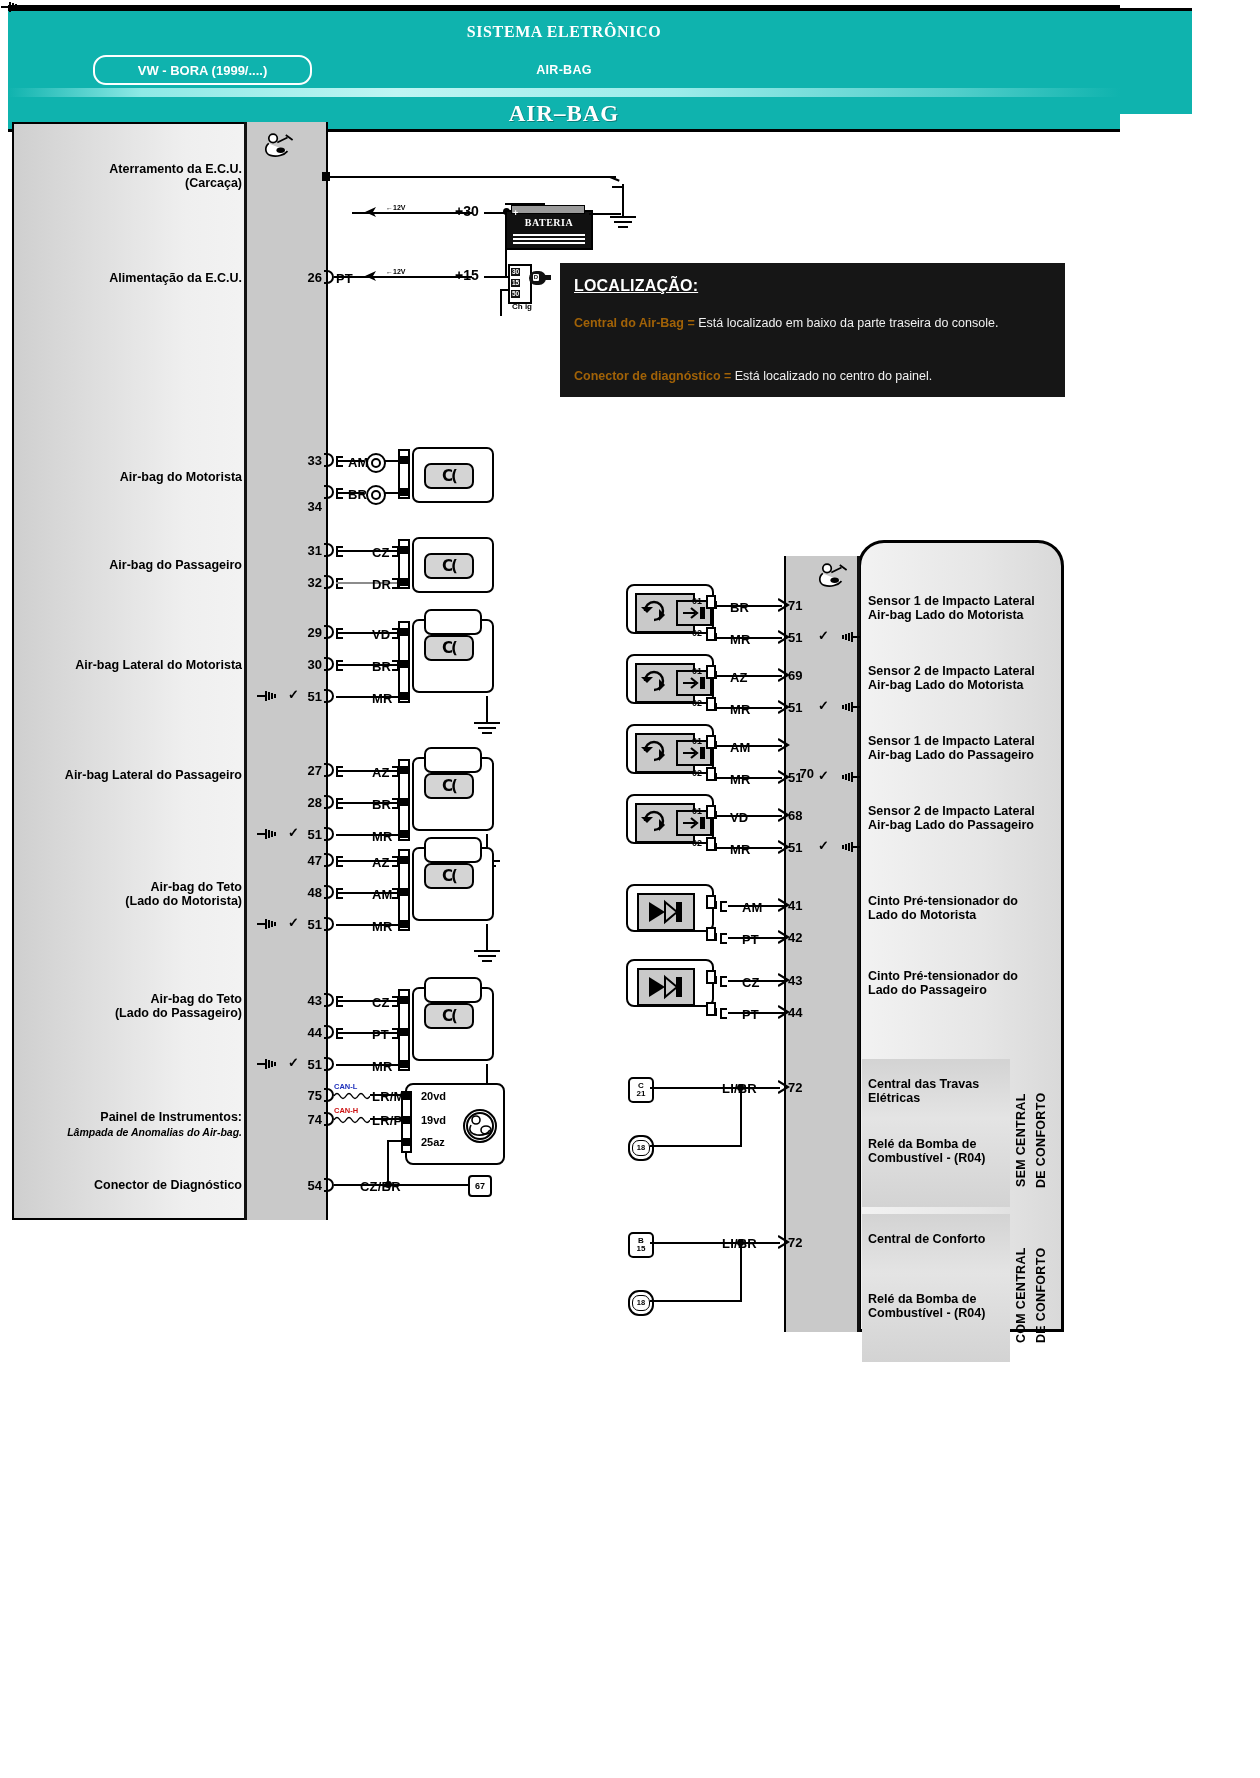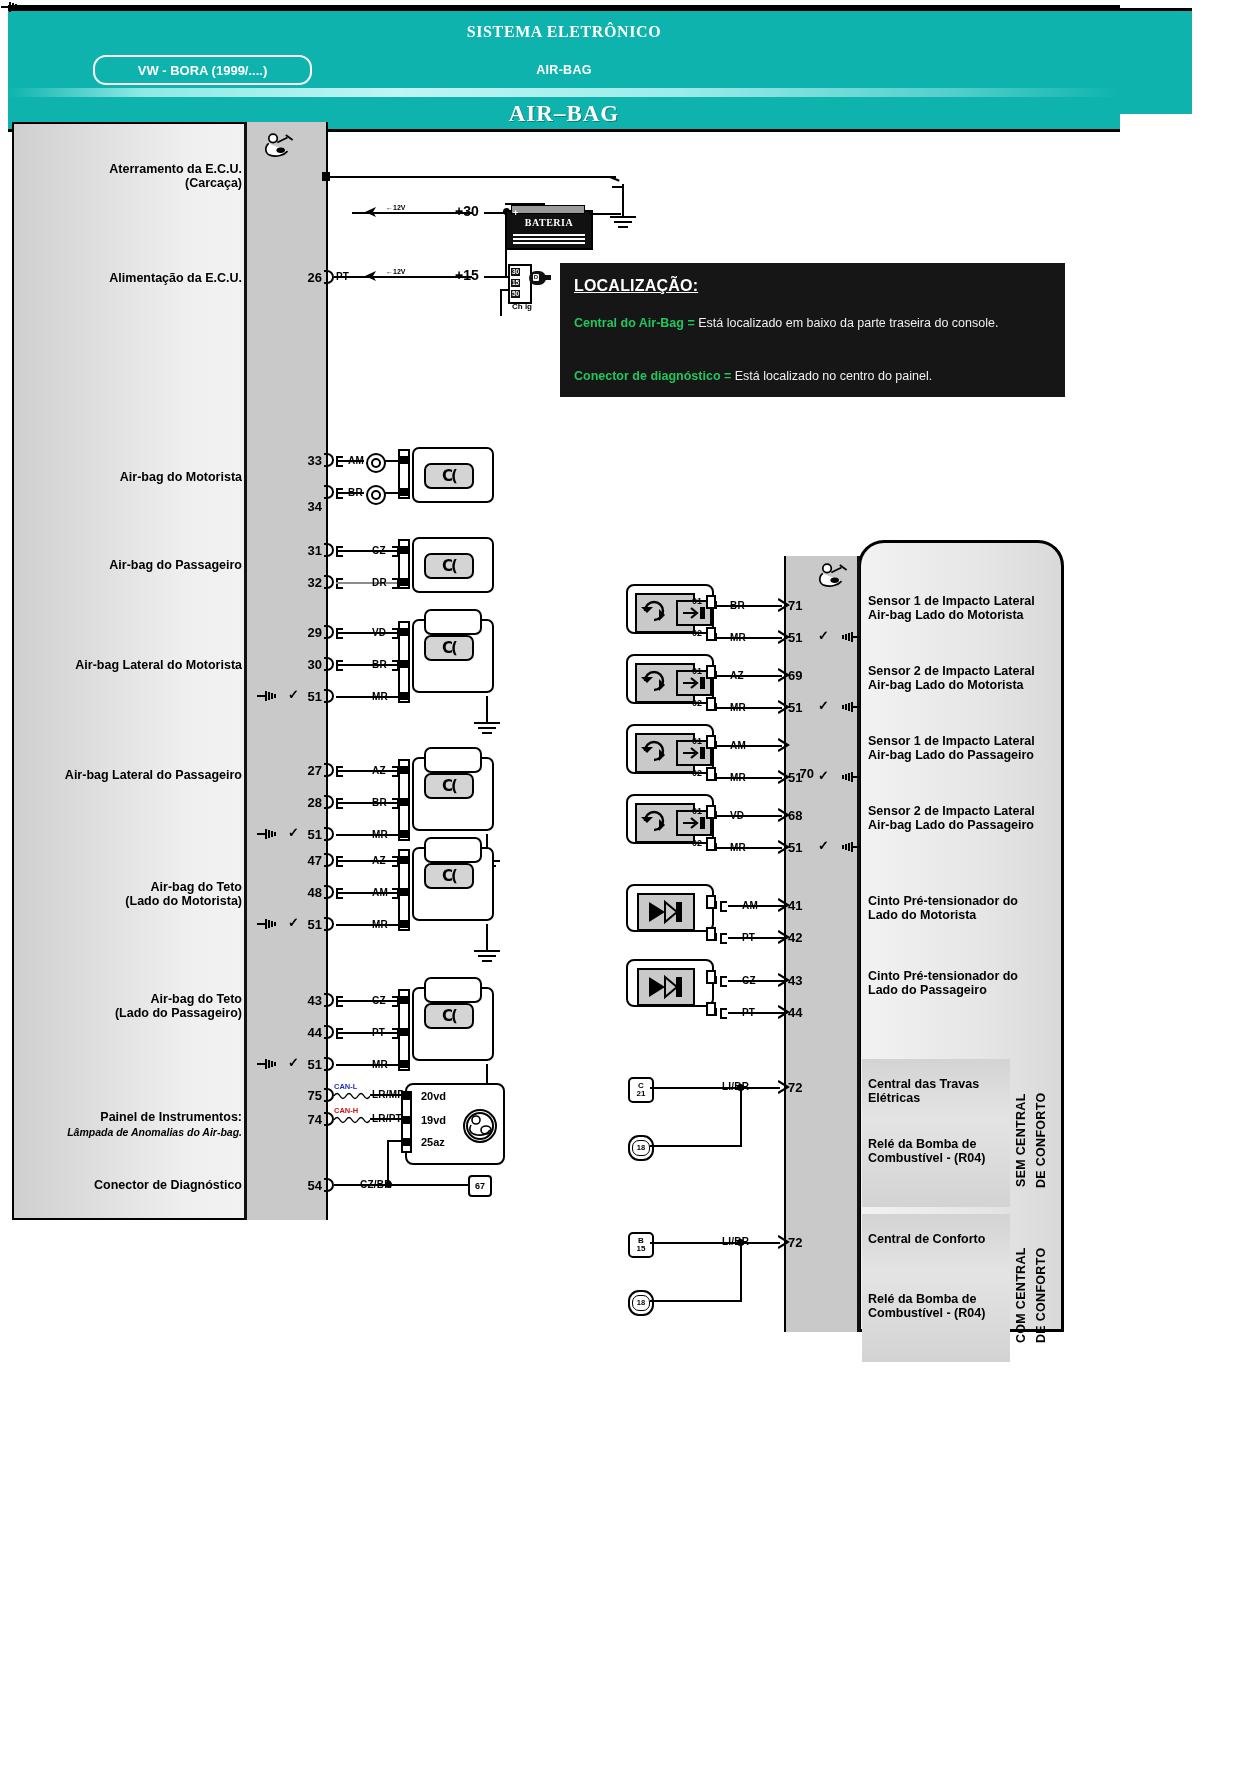--- a/index.html
+++ b/index.html
@@ -35,21 +35,21 @@
     border:3px solid #000;border-radius:26px 26px 0 0;box-sizing:border-box;}
   .rpanel-strip{position:absolute;left:784px;top:556px;width:76px;height:776px;background:#c9c9c9;
     border-left:2px solid #000;border-right:3px solid #111;box-sizing:border-box;}
 
   .occ-icon{position:absolute;width:34px;height:28px;}
 
   .lbl{position:absolute;font-weight:bold;font-size:12.5px;color:#000;line-height:14px;}
   .lbl.r{text-align:right;}
   .lbl.sm{font-size:10.5px;font-weight:bold;font-style:italic;}
   .pin{position:absolute;font-weight:bold;font-size:13px;color:#000;text-align:right;width:26px;}
-  .wname{position:absolute;font-weight:bold;font-size:10px;color:#000;letter-spacing:.2px;}
+  .wname{position:absolute;font-weight:bold;font-size:13px;color:#000;letter-spacing:.2px;}
   .tiny{position:absolute;font-weight:bold;font-size:7px;color:#000;}
   .chk{position:absolute;font-size:13px;font-weight:bold;color:#000;}
 
   .wire{position:absolute;background:#000;height:2px;}
   .wireV{position:absolute;background:#000;width:2px;}
   .wire.gray{background:#8c8c8c;}
 
   
   .cbr{position:absolute;width:10px;height:14px;border:2px solid #000;border-left:none;
     border-radius:0 8px 8px 0;box-sizing:border-box;}
@@ -68,21 +68,21 @@
   .spiral:after{content:"";position:absolute;left:3px;top:3px;width:6px;height:6px;border:2px solid #000;border-radius:50%;}
 
   .gnd{position:absolute;}
   .gnd i{position:absolute;background:#000;height:2px;left:0;}
 
   
   .loc{position:absolute;left:560px;top:263px;width:505px;height:134px;background:#161616;}
   .loc h3{margin:0;position:absolute;left:14px;top:14px;color:#fff;font-size:16px;font-weight:bold;
     text-decoration:underline;letter-spacing:.2px;}
   .loc p{margin:0;position:absolute;left:14px;width:478px;color:#f0f0f0;font-size:12.5px;line-height:16px;}
-  .loc p b{color:#22c55e;}
+  .loc p b{color:#a16207;}
   .loc .p1{top:52px;}
   .loc .p2{top:105px;}
 
   
   .batt{position:absolute;left:505px;top:210px;width:84px;height:36px;background:#111;border:2px solid #000;}
   .batt .cap{position:absolute;top:-7px;left:4px;width:72px;height:7px;background:#9b9b9b;border:1px solid #000;}
   .batt .txt{position:absolute;left:0;top:5px;width:84px;text-align:center;color:#fff;
     font-family:"Liberation Serif",serif;font-weight:bold;font-size:10px;letter-spacing:.5px;}
   .batt .bars{position:absolute;left:6px;top:22px;width:72px;height:10px;
     background:repeating-linear-gradient(#fff 0 2px,#111 2px 4px);}

